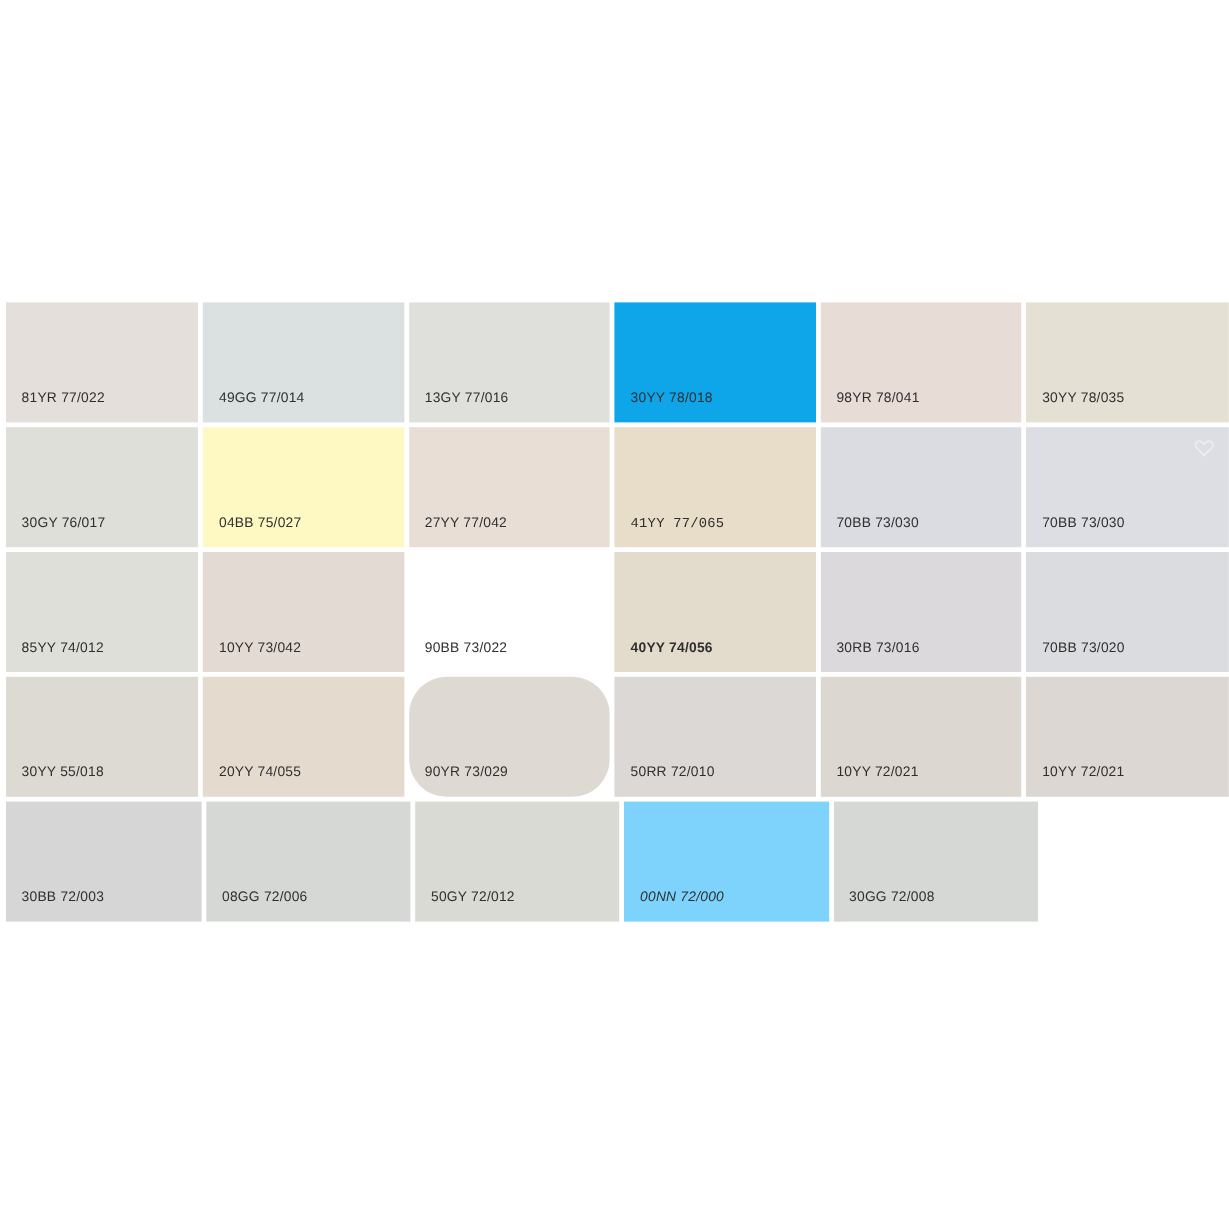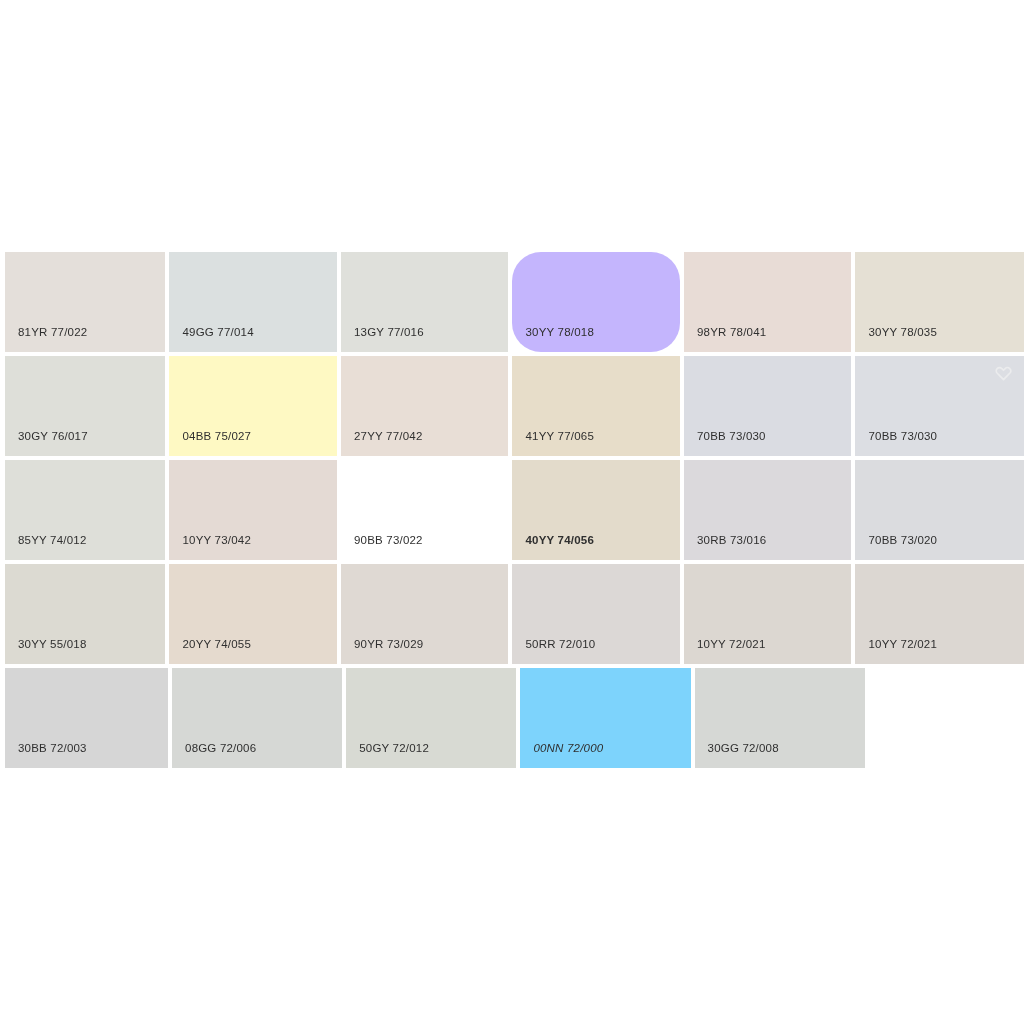--- a/index.html
+++ b/index.html
@@ -70,41 +70,41 @@
     <div class="swatch-row">
       <div class="swatch-tile" style="background-color: rgb(228, 223, 218); width: 16%;">
         <span class="swatch-label">81YR 77/022</span>
       </div>
       <div class="swatch-tile" style="background-color: rgb(219, 224, 224); width: 16.7%;">
         <span class="swatch-label">49GG 77/014</span>
       </div>
       <div class="swatch-tile" style="background-color: rgb(223, 224, 219); width: 16.7%;">
         <span class="swatch-label">13GY 77/016</span>
       </div>
-      <div class="swatch-tile" style="background-color: #c4b5fd; width: 16.7%; border-radius: 29px;">
+      <div class="swatch-tile" style="background-color: #0ea5e9; width: 16.7%;">
         <span class="swatch-label">30YY 78/018</span>
       </div>
       <div class="swatch-tile" style="background-color: rgb(232, 220, 214); width: 16.7%;">
         <span class="swatch-label">98YR 78/041</span>
       </div>
       <div class="swatch-tile" style="background-color: rgb(229, 224, 212); width: 16.8%;">
         <span class="swatch-label">30YY 78/035</span>
       </div>
     </div>
     <div class="swatch-row">
       <div class="swatch-tile" style="background-color: rgb(222, 223, 217); width: 16%;">
         <span class="swatch-label">30GY 76/017</span>
       </div>
       <div class="swatch-tile" style="background-color: #fef9c3; width: 16.7%;">
         <span class="swatch-label">04BB 75/027</span>
       </div>
       <div class="swatch-tile" style="background-color: rgb(232, 222, 214); width: 16.7%; text-align: center;">
         <span class="swatch-label">27YY 77/042</span>
       </div>
-      <div class="swatch-tile" style="background-color: rgb(231, 221, 201); width: 16.7%;">
+      <div class="swatch-tile" style="background-color: rgb(231, 221, 201); width: 16.7%; font-family: Liberation Mono, monospace;">
         <span class="swatch-label">41YY 77/065</span>
       </div>
       <div class="swatch-tile" style="background-color: rgb(218, 220, 226); width: 16.7%;">
         <span class="swatch-label">70BB 73/030</span>
       </div>
       <div class="swatch-tile" style="background-color: rgb(220, 222, 227); width: 16.8%;">
         <span class="favorite-icon">
           <svg viewBox="0 0 24 24" fill="none" stroke="#f2f2f2" stroke-width="2.2" stroke-linecap="round" stroke-linejoin="round">
             <path d="M20.8 6.6a4.6 4.6 0 0 0-6.5 0L12 8.9l-2.3-2.3a4.6 4.6 0 1 0-6.5 6.5l2.3 2.3L12 22l6.5-6.6 2.3-2.3a4.6 4.6 0 0 0 0-6.5z"></path>
           </svg>
@@ -132,21 +132,21 @@
         <span class="swatch-label">70BB 73/020</span>
       </div>
     </div>
     <div class="swatch-row">
       <div class="swatch-tile" style="background-color: rgb(220, 218, 210); width: 16%;">
         <span class="swatch-label">30YY 55/018</span>
       </div>
       <div class="swatch-tile" style="background-color: rgb(229, 218, 206); width: 16.7%;">
         <span class="swatch-label">20YY 74/055</span>
       </div>
-      <div class="swatch-tile" style="background-color: rgb(223, 217, 211); width: 16.7%;">
+      <div class="swatch-tile" style="background-color: rgb(223, 217, 211); width: 16.7%; border-radius: 31px;">
         <span class="swatch-label">90YR 73/029</span>
       </div>
       <div class="swatch-tile" style="background-color: rgb(220, 216, 214); width: 16.7%;">
         <span class="swatch-label">50RR 72/010</span>
       </div>
       <div class="swatch-tile" style="background-color: rgb(220, 215, 209); width: 16.7%;">
         <span class="swatch-label">10YY 72/021</span>
       </div>
       <div class="swatch-tile" style="background-color: rgb(220, 215, 210); width: 16.8%;">
         <span class="swatch-label">10YY 72/021</span>

